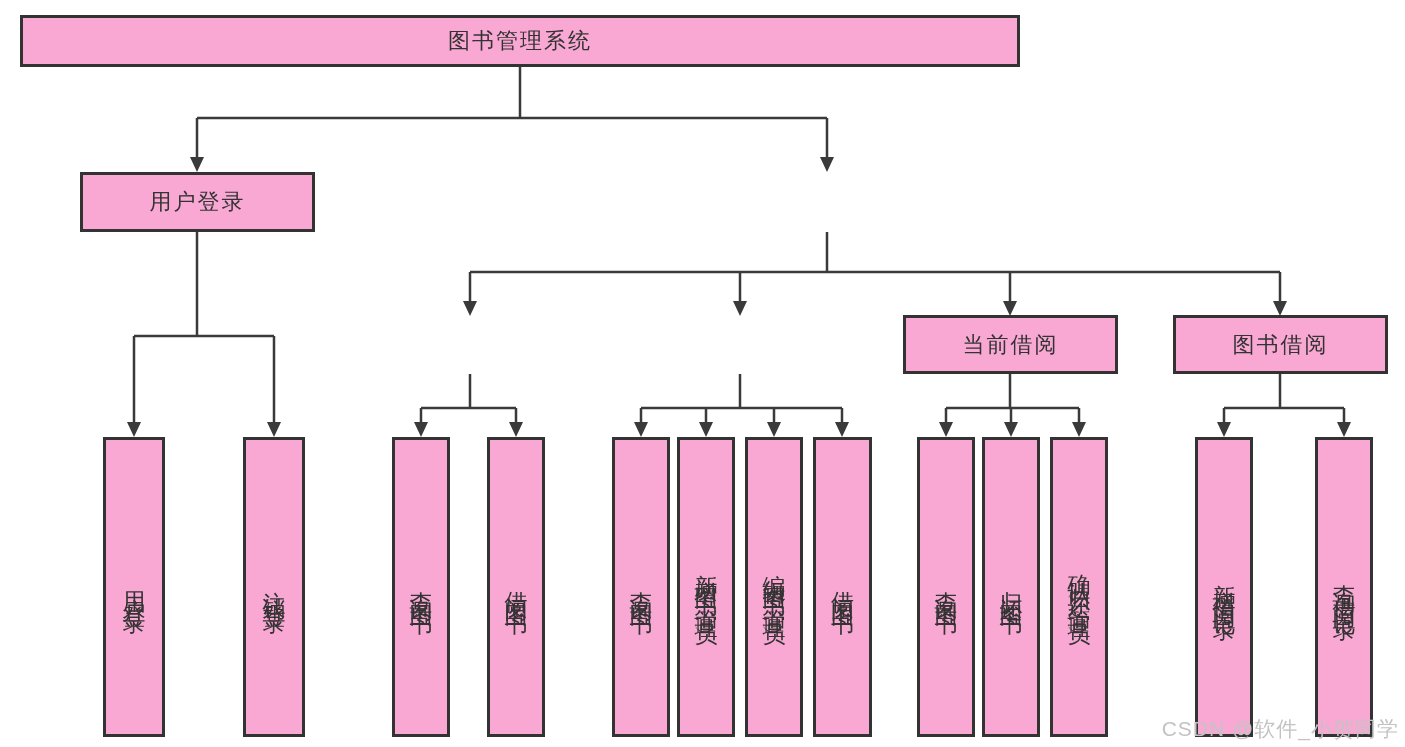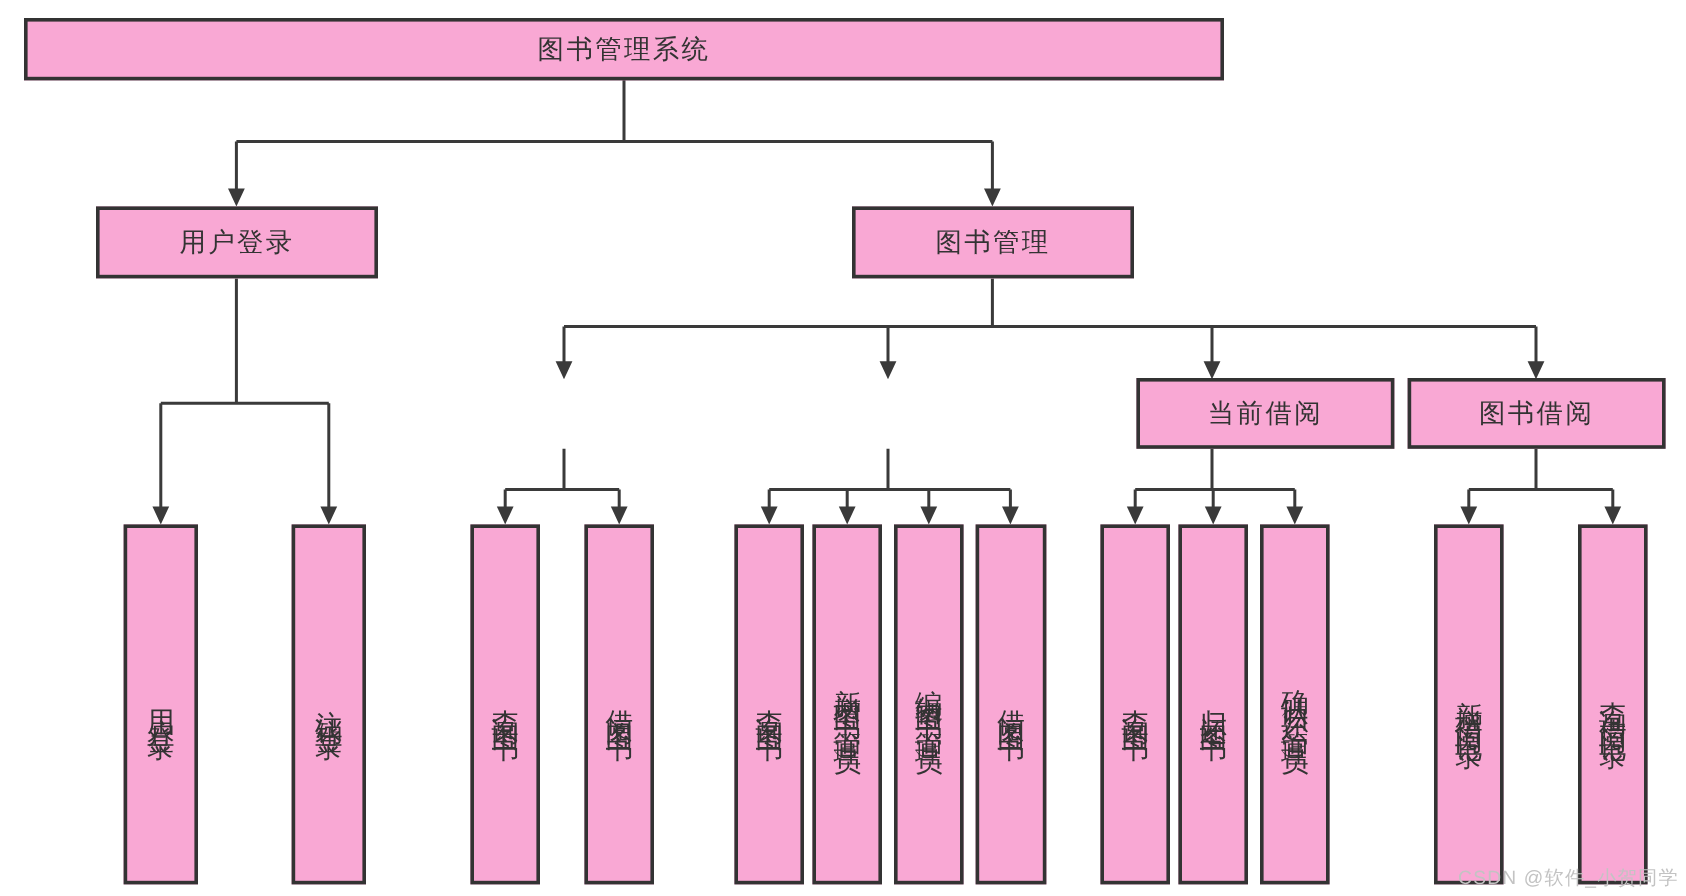--- a/index.html
+++ b/index.html
@@ -41,21 +41,21 @@
     writing-mode: vertical-rl;
     text-orientation: mixed;
     letter-spacing: 7px;
     line-height: 1.0;
     color: #333333;
   }
   .watermark {
     position: absolute;
     right: 6px;
     bottom: 4px;
-    font-size: 16px;
+    font-size: 21px;
     color: #c3c3c3;
     letter-spacing: 1px;
     z-index: 10;
     white-space: nowrap;
   }
 </style>
 </head>
 <body>
 
 <div id="stage">
@@ -89,25 +89,22 @@
       M1217 422 L1231 422 L1224 437 Z  M1337 422 L1351 422 L1344 437 Z"></path>
   </svg>
 
   <div class="box hbox" style="left:20px; top:15px; width:1000px; height:52px;">
     <span>图书管理系统</span>
   </div>
 
   <div class="box hbox" style="left:80px; top:172px; width:235px; height:60px;">
     <span>用户登录</span>
   </div>
-  <div class="box hbox" style="left:710px; top:172px; width:235px; height:60px;">
-    <span>图书管理</span>
-  </div>
 
-  <div class="box hbox" style="left:903px; top:315px; width:215px; height:59px;margin-left:44px;">
+  <div class="box hbox" style="left:903px; top:315px; width:215px; height:59px;">
     <span>当前借阅</span>
   </div>
   <div class="box hbox" style="left:1173px; top:315px; width:215px; height:59px;">
     <span>图书借阅</span>
   </div>
 
   <div class="box vbox" style="left:103px; top:437px; width:62px; height:300px;">
     <span class="vtext">用户登录</span>
   </div>
   <div class="box vbox" style="left:243px; top:437px; width:62px; height:300px;">

